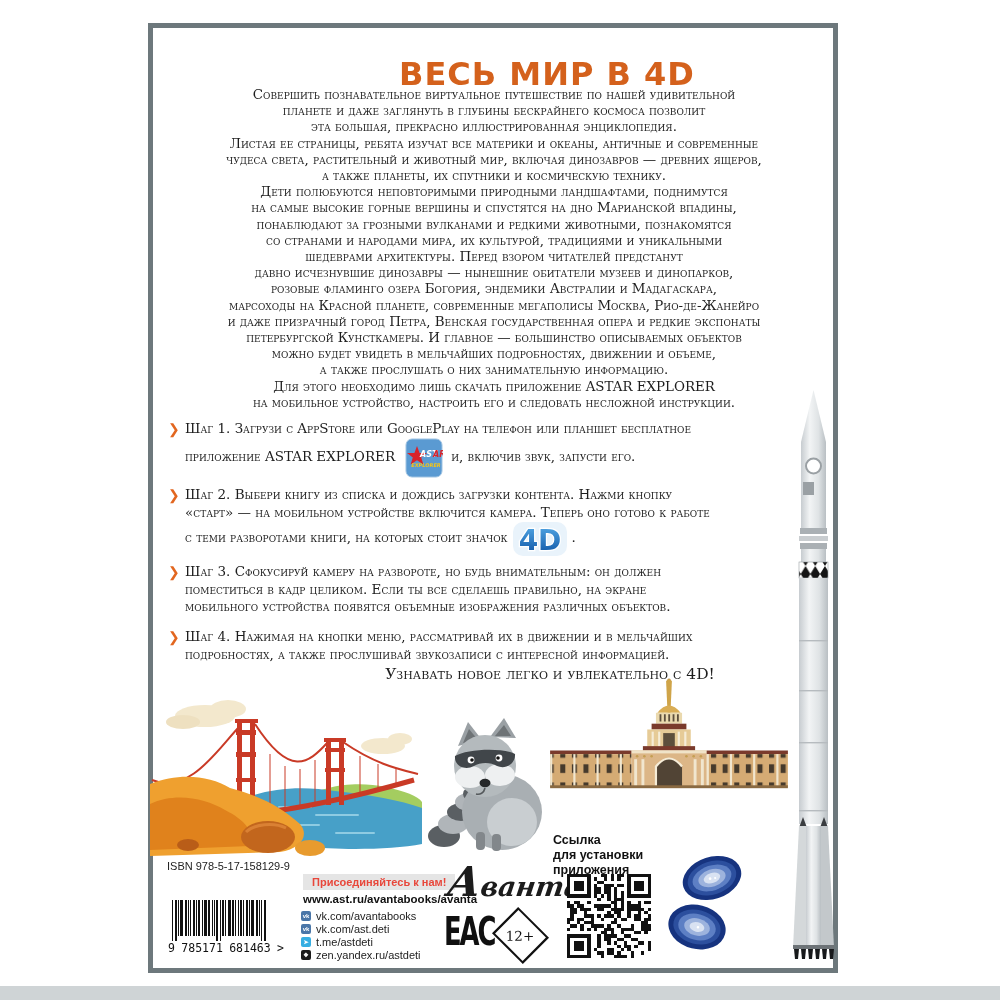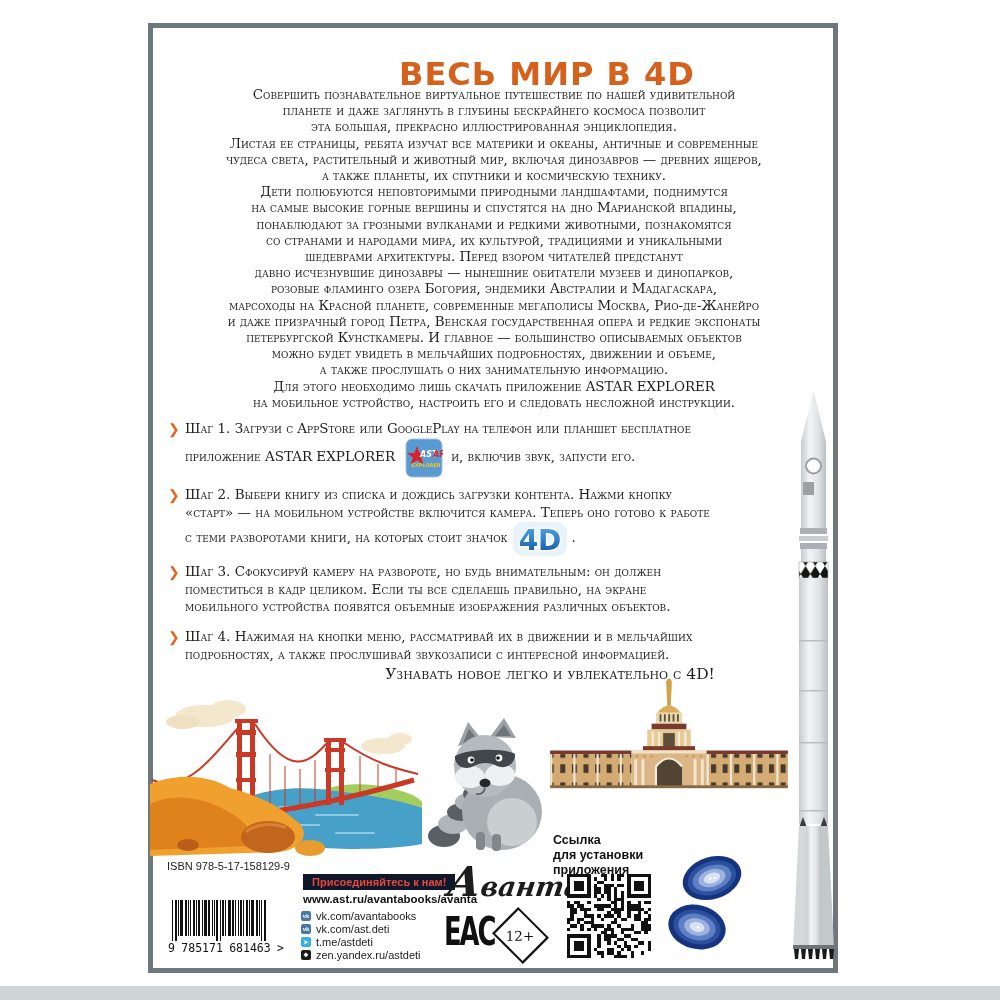--- a/index.html
+++ b/index.html
@@ -26,21 +26,21 @@
   .bridge{position:absolute;left:150px;top:684px;}
   .raccoon{position:absolute;left:428px;top:716px;}
   .admiralty{position:absolute;left:545px;top:678px;}
   .rocket{position:absolute;left:791px;top:390px;}
   .agates{position:absolute;left:664px;top:850px;}
   .isbn{position:absolute;left:167px;top:860px;font:11px "Liberation Sans",sans-serif;color:#222;}
   .barcode{position:absolute;left:164px;top:898px;width:130px;}
   .bc-digits{display:flex;justify-content:space-between;width:120px;margin-left:2px;
              font-family:"DejaVu Sans Mono",monospace;font-size:11.5px;color:#111;margin-top:-9px;background:transparent;}
   .bc-digits span{background:#fff;padding:0 2px;}
-  .join{position:absolute;left:303px;top:874px;background:#0f172a;color:#e8473b;
+  .join{position:absolute;left:303px;top:874px;background:#e5e5e5;color:#e8473b;
         font:bold 11px "Liberation Sans",sans-serif;padding:2px 9px;}
   .site{position:absolute;left:303px;top:893px;font:bold 11.5px "Liberation Sans",sans-serif;color:#111;}
   .links{position:absolute;left:301px;top:909px;font:11px "Liberation Sans",sans-serif;color:#222;}
   .link-row{display:flex;align-items:center;height:13px;}
   .li{width:10px;height:10px;border-radius:2px;margin-right:5px;display:flex;align-items:center;
       justify-content:center;color:#fff;font:bold 6px "Liberation Sans",sans-serif;flex:none;}
   .li.vk{background:#4a76a8;}
   .li.tg{background:#37aee2;}
   .li.zen{background:#1b1b1b;}
   .bold{font-weight:normal;}

